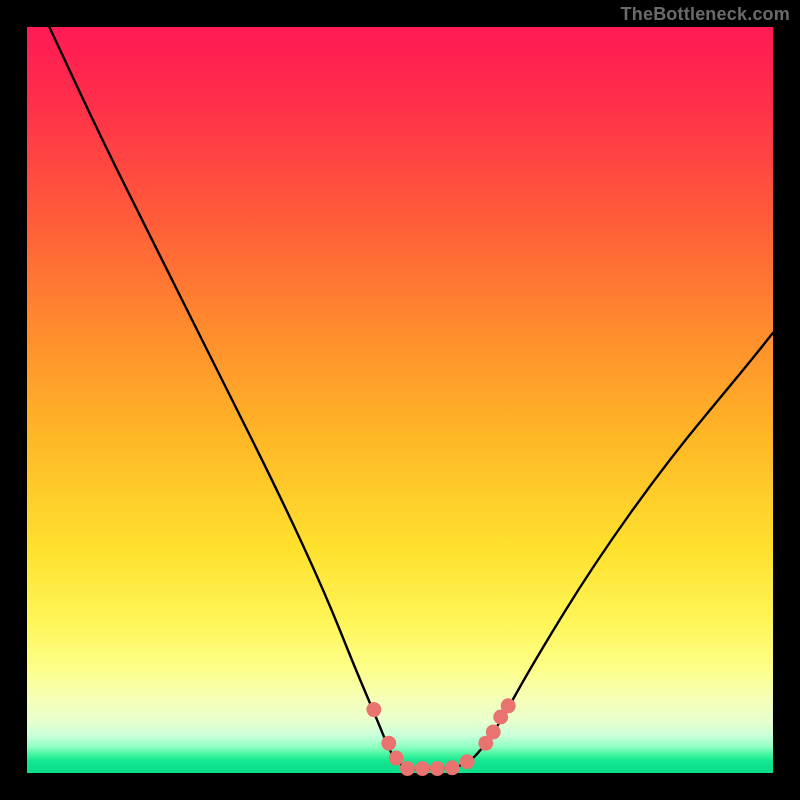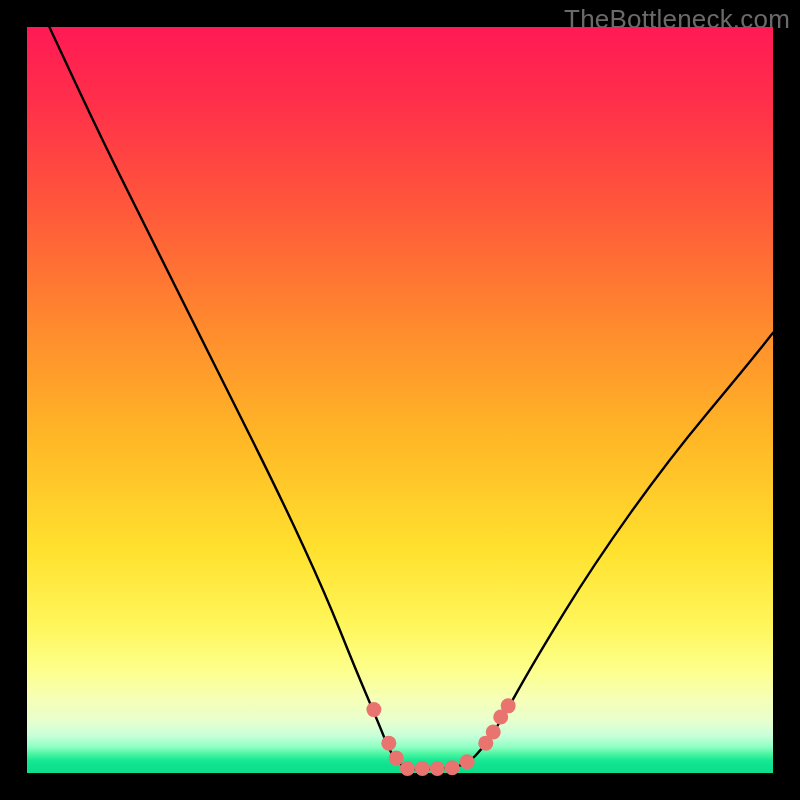--- a/index.html
+++ b/index.html
@@ -49,22 +49,22 @@
     top: 0;
     width: 746px;
     height: 746px;
     overflow: visible;
   }
   .watermark {
     position: absolute;
     top: 4px;
     right: 10px;
     color: #6a6a6a;
-    font-size: 26px;
-    font-weight: 400;
+    font-size: 18px;
+    font-weight: 700;
     letter-spacing: 0.2px;
     user-select: none;
   }
 </style>
 </head>
 <body>
 
 <div class="frame">
   <div class="plot-area">
     <svg class="curve" viewBox="0 0 746 746" preserveAspectRatio="none">

